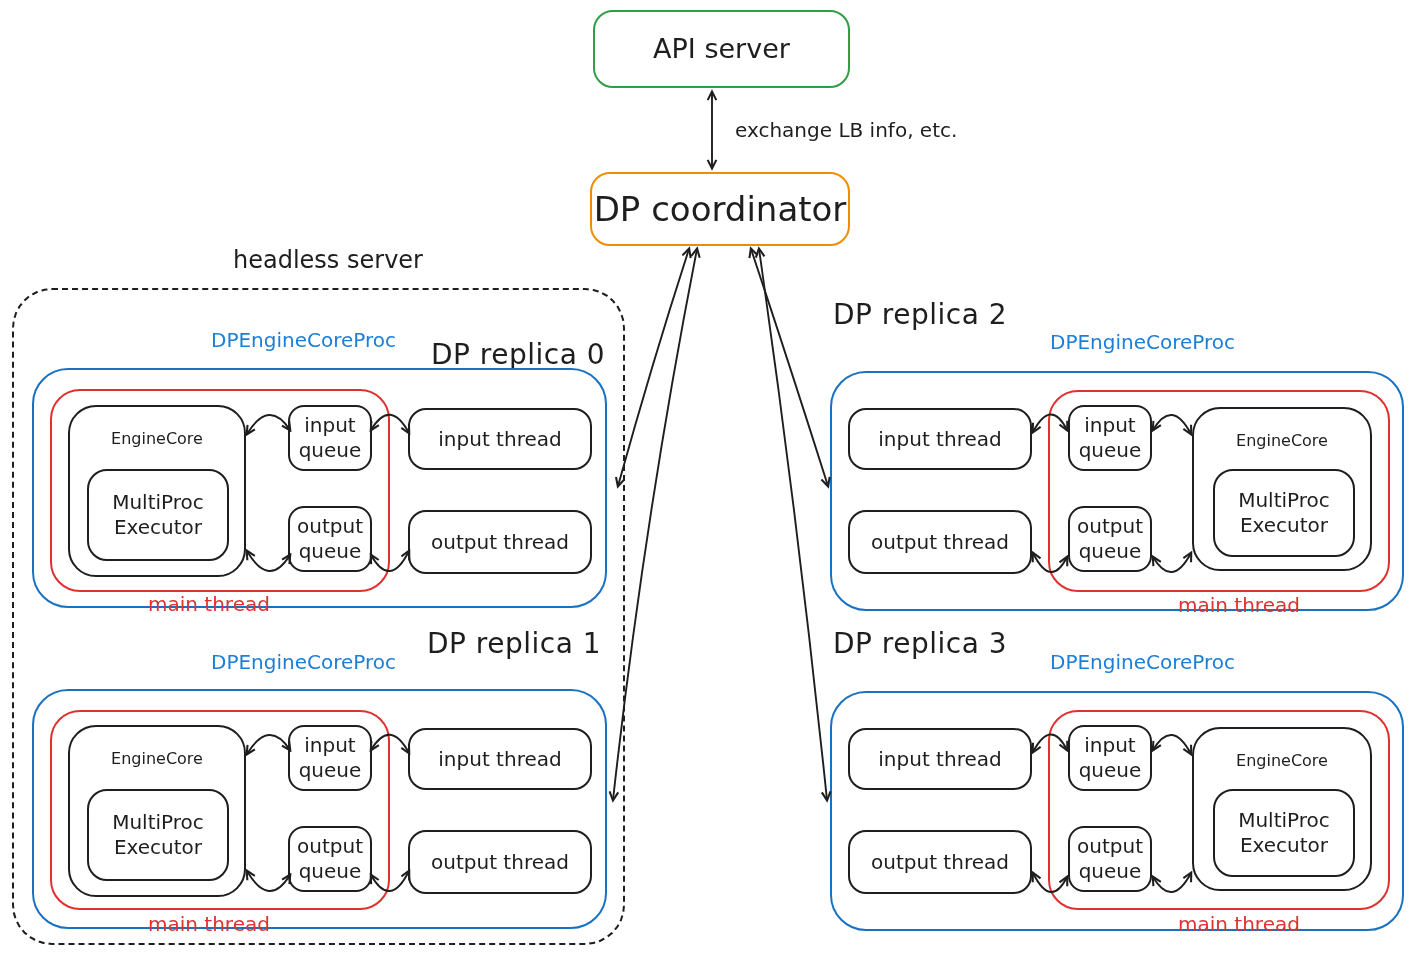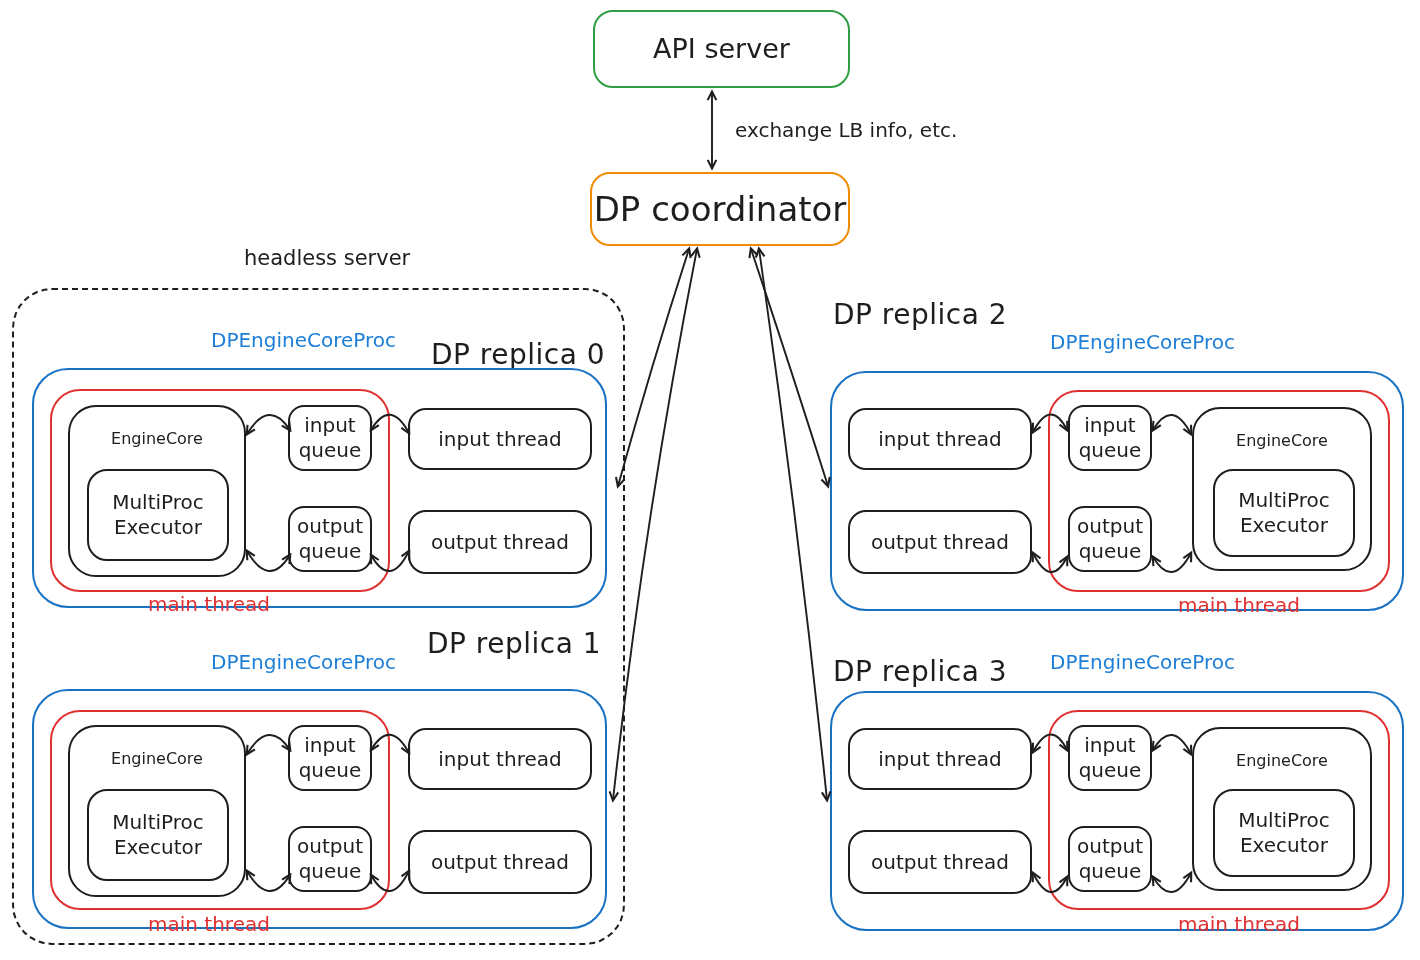--- a/index.html
+++ b/index.html
@@ -38,21 +38,21 @@
 <body>
 
 <div class="page">
 
   <div class="box green-box" style="left:593px;top:10px;width:257px;height:78px;">API server</div>
 
   <div class="label" style="left:735px;top:118px;">exchange LB info, etc.</div>
 
   <div class="box orange-box" style="left:590px;top:172px;width:260px;height:74px;">DP coordinator</div>
 
-  <div class="label" style="left:244px;top:246px;font-size:21px;">headless server</div>
+  <div class="label" style="left:233px;top:246px;font-size:24px;">headless server</div>
   <div class="dashed-box" style="left:12px;top:288px;width:613px;height:657px;"></div>
 
   <div>
     <div class="label title-label" style="left:431px;top:306px;margin-top:32px;">DP replica 0</div>
     <div class="label blue-text" style="left:211px;top:328px;">DPEngineCoreProc</div>
     <div class="box blue-box transparent" style="left:32px;top:368px;width:575px;height:240px;"></div>
     <div class="box red-box" style="left:50px;top:389px;width:340px;height:203px;"></div>
     <div class="label red-text" style="left:148px;top:592px;">main thread</div>
     <div class="box engine-box" style="left:68px;top:405px;width:178px;height:172px;">
       <span class="engine-label">EngineCore</span>
@@ -90,21 +90,21 @@
     <div class="box thread-box" style="left:848px;top:510px;width:184px;height:64px;">output thread</div>
     <div class="box queue-box" style="left:1068px;top:405px;width:84px;height:66px;">input queue</div>
     <div class="box queue-box" style="left:1068px;top:506px;width:84px;height:66px;">output queue</div>
     <div class="box engine-box" style="left:1192px;top:407px;width:180px;height:164px;">
       <span class="engine-label">EngineCore</span>
       <div class="box executor-box" style="left:19px;top:60px;width:142px;height:88px;">MultiProc Executor</div>
     </div>
   </div>
 
   <div>
-    <div class="label title-label" style="left:833px;top:627px;margin-top:28px;">DP replica 3</div>
+    <div class="label title-label" style="left:833px;top:627px;">DP replica 3</div>
     <div class="label blue-text" style="left:1050px;top:650px;">DPEngineCoreProc</div>
     <div class="box blue-box transparent" style="left:830px;top:691px;width:574px;height:240px;"></div>
     <div class="box red-box" style="left:1048px;top:710px;width:342px;height:200px;"></div>
     <div class="label red-text" style="left:1178px;top:912px;">main thread</div>
     <div class="box thread-box" style="left:848px;top:728px;width:184px;height:62px;">input thread</div>
     <div class="box thread-box" style="left:848px;top:830px;width:184px;height:64px;">output thread</div>
     <div class="box queue-box" style="left:1068px;top:725px;width:84px;height:66px;">input queue</div>
     <div class="box queue-box" style="left:1068px;top:826px;width:84px;height:66px;">output queue</div>
     <div class="box engine-box" style="left:1192px;top:727px;width:180px;height:164px;">
       <span class="engine-label">EngineCore</span>

